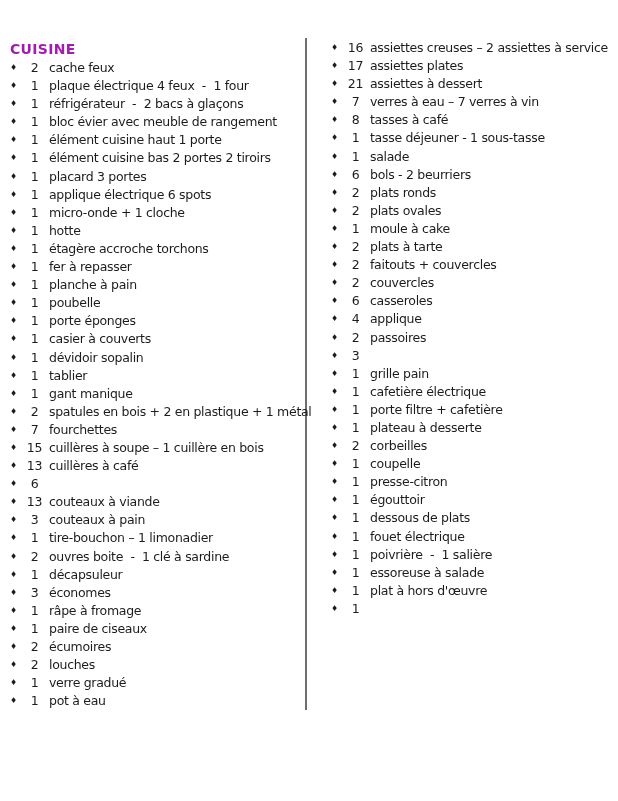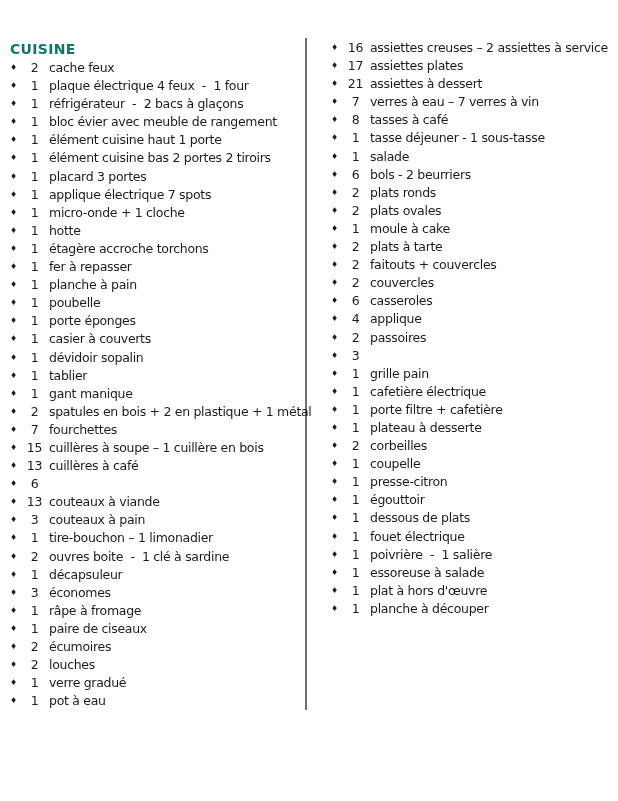--- a/index.html
+++ b/index.html
@@ -66,30 +66,30 @@
     white-space: pre;
   }
 </style>
 </head>
 <body style="background: rgb(255, 255, 255); color: rgb(28, 28, 28);">
 
 <div class="page">
   <div class="divider" style="background: rgb(110, 110, 110);"></div>
 
   <div class="col col-left">
-    <div class="doc-title" style="color: #0f766e;">CUISINE</div>
+    <div class="doc-title" style="color: #a21caf;">CUISINE</div>
     <div>
         <div class="row"><span class="bullet">♦</span><span class="qty">2</span><span class="label">cache feux</span></div>
         <div class="row"><span class="bullet">♦</span><span class="qty">1</span><span class="label">plaque électrique 4 feux  -  1 four</span></div>
         <div class="row"><span class="bullet">♦</span><span class="qty">1</span><span class="label">réfrigérateur  -  2 bacs à glaçons</span></div>
         <div class="row"><span class="bullet">♦</span><span class="qty">1</span><span class="label">bloc évier avec meuble de rangement</span></div>
         <div class="row"><span class="bullet">♦</span><span class="qty">1</span><span class="label">élément cuisine haut 1 porte</span></div>
         <div class="row"><span class="bullet">♦</span><span class="qty">1</span><span class="label">élément cuisine bas 2 portes 2 tiroirs</span></div>
         <div class="row"><span class="bullet">♦</span><span class="qty">1</span><span class="label">placard 3 portes</span></div>
-        <div class="row"><span class="bullet">♦</span><span class="qty">1</span><span class="label">applique électrique 7 spots</span></div>
+        <div class="row"><span class="bullet">♦</span><span class="qty">1</span><span class="label">applique électrique 6 spots</span></div>
         <div class="row"><span class="bullet">♦</span><span class="qty">1</span><span class="label">micro-onde + 1 cloche</span></div>
         <div class="row"><span class="bullet">♦</span><span class="qty">1</span><span class="label">hotte</span></div>
         <div class="row"><span class="bullet">♦</span><span class="qty">1</span><span class="label">étagère accroche torchons</span></div>
         <div class="row"><span class="bullet">♦</span><span class="qty">1</span><span class="label">fer à repasser</span></div>
         <div class="row"><span class="bullet">♦</span><span class="qty">1</span><span class="label">planche à pain</span></div>
         <div class="row"><span class="bullet">♦</span><span class="qty">1</span><span class="label">poubelle</span></div>
         <div class="row"><span class="bullet">♦</span><span class="qty">1</span><span class="label">porte éponges</span></div>
         <div class="row"><span class="bullet">♦</span><span class="qty">1</span><span class="label">casier à couverts</span></div>
         <div class="row"><span class="bullet">♦</span><span class="qty">1</span><span class="label">dévidoir sopalin</span></div>
         <div class="row"><span class="bullet">♦</span><span class="qty">1</span><span class="label">tablier</span></div>
@@ -140,16 +140,16 @@
         <div class="row"><span class="bullet">♦</span><span class="qty">1</span><span class="label">plateau à desserte</span></div>
         <div class="row"><span class="bullet">♦</span><span class="qty">2</span><span class="label">corbeilles</span></div>
         <div class="row"><span class="bullet">♦</span><span class="qty">1</span><span class="label">coupelle</span></div>
         <div class="row"><span class="bullet">♦</span><span class="qty">1</span><span class="label">presse-citron</span></div>
         <div class="row"><span class="bullet">♦</span><span class="qty">1</span><span class="label">égouttoir</span></div>
         <div class="row"><span class="bullet">♦</span><span class="qty">1</span><span class="label">dessous de plats</span></div>
         <div class="row"><span class="bullet">♦</span><span class="qty">1</span><span class="label">fouet électrique</span></div>
         <div class="row"><span class="bullet">♦</span><span class="qty">1</span><span class="label">poivrière  -  1 salière</span></div>
         <div class="row"><span class="bullet">♦</span><span class="qty">1</span><span class="label">essoreuse à salade</span></div>
         <div class="row"><span class="bullet">♦</span><span class="qty">1</span><span class="label">plat à hors d'œuvre</span></div>
-        <div class="row"><span class="bullet">♦</span><span class="qty">1</span><span class="label">planche à découper</span></div>
+        <div class="row"><span class="bullet">♦</span><span class="qty">1</span></div>
       </div>
   </div>
 </div>
 
 </body></html>

